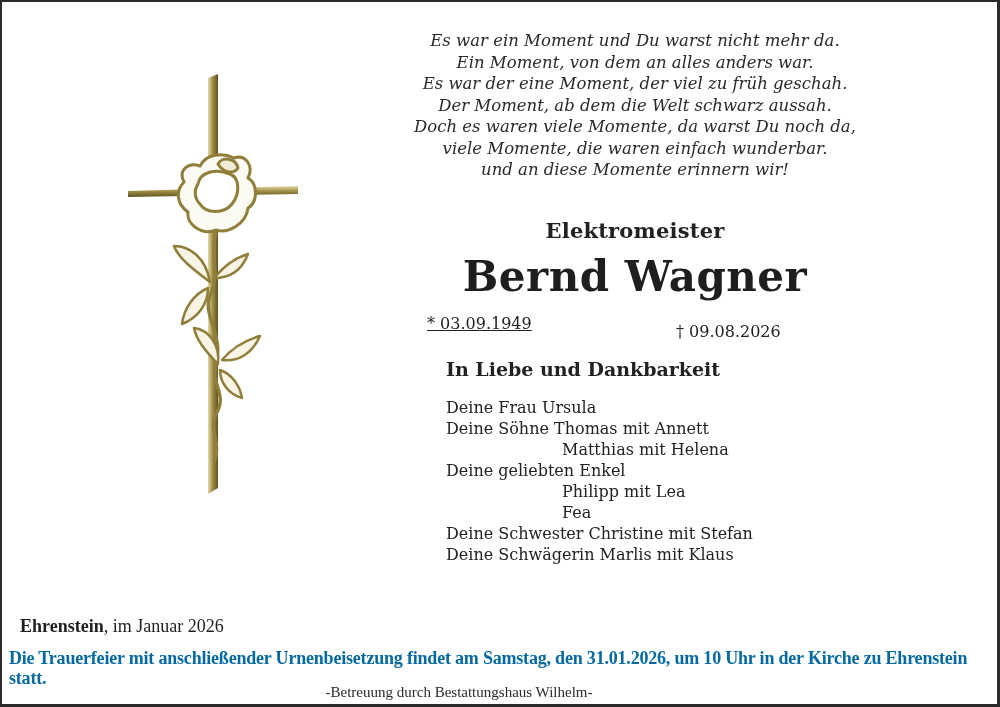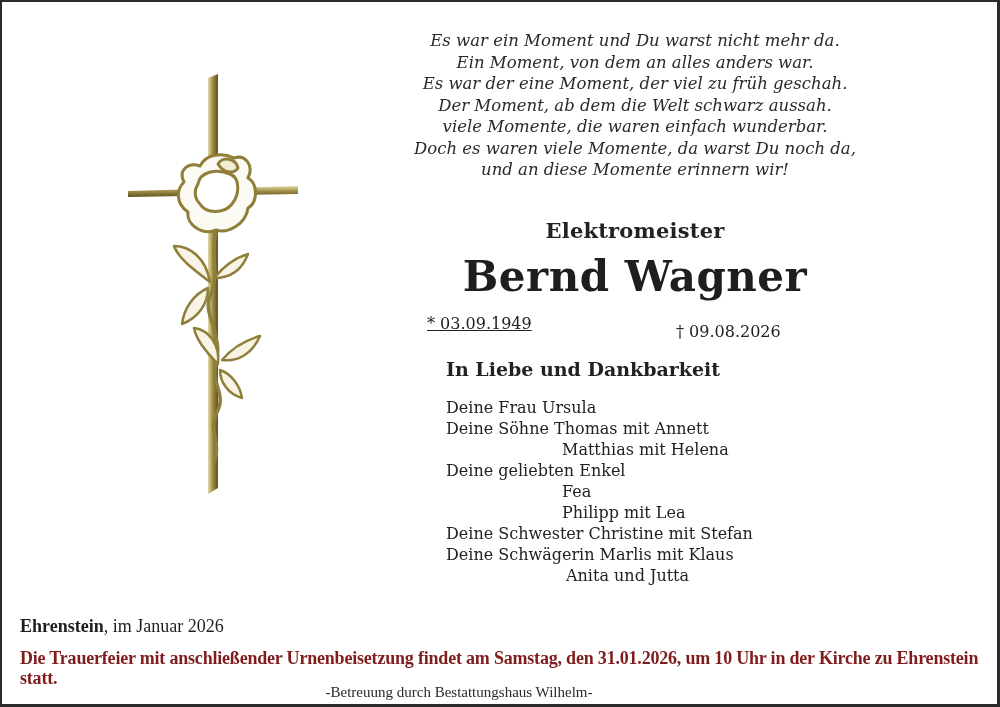--- a/index.html
+++ b/index.html
@@ -11,21 +11,21 @@
   .name { position:absolute; left:380px; width:510px; text-align:center; top:252px; font-family:"DejaVu Serif", serif; font-size:42px; font-weight:bold; color:#1e1e1e; letter-spacing:0.5px; }
   .birth { position:absolute; left:427px; top:314px; font-family:"DejaVu Serif", serif; font-size:16px; color:#222;text-decoration:underline; }
   .death { position:absolute; left:676px; top:322px; font-family:"DejaVu Serif", serif; font-size:16px; color:#222; }
   .dank { position:absolute; left:446px; top:358px; font-family:"DejaVu Serif", serif; font-size:19px; font-weight:bold; color:#222; }
   .family { position:absolute; left:446px; top:397px; font-family:"DejaVu Serif", serif; font-size:16px; line-height:21px; color:#222; }
   .family div { white-space:nowrap; height:21px; }
   .family .ind { padding-left:116px; }
   .family .ind2 { padding-left:120px; }
   .place { position:absolute; left:20px; top:616px; font-family:"Liberation Serif", serif; font-size:18px; color:#1e1e1e; }
   .place b { font-weight:bold; }
-  .notice { position:absolute; left:20px; top:648px; width:970px; font-family:"Liberation Serif", serif; font-size:18px; font-weight:bold; line-height:20px; color:#7f1d1d; letter-spacing:-0.2px; }
+  .notice { position:absolute; left:9px; top:648px; width:970px; font-family:"Liberation Serif", serif; font-size:18px; font-weight:bold; line-height:20px; color:#0369a1; letter-spacing:-0.2px; }
   .undertaker { position:absolute; left:12px; width:894px; text-align:center; top:684px; font-family:"Liberation Serif", serif; font-size:15px; color:#2a2a2a; }
   .cross { position:absolute; left:124px; top:74px; width:180px; height:424px; }
 </style>
 </head>
 <body>
 
 <div class="frame"></div>
 
 <svg class="cross" viewBox="0 0 180 424" xmlns="http://www.w3.org/2000/svg">
   <defs>
@@ -61,41 +61,40 @@
     <path d="M98,286 C108,274 122,266 136,262 C128,280 114,288 98,286 Z"></path>
     <path d="M96,296 C108,300 116,312 118,324 C104,320 96,308 96,296 Z"></path>
   </g>
 </svg>
 
 <div class="poem">
   <div>Es war ein Moment und Du warst nicht mehr da.</div>
   <div>Ein Moment, von dem an alles anders war.</div>
   <div>Es war der eine Moment, der viel zu früh geschah.</div>
   <div>Der Moment, ab dem die Welt schwarz aussah.</div>
+  <div>Doch es waren viele Momente, da warst Du noch da,</div>
   <div>viele Momente, die waren einfach wunderbar.</div>
-  <div>Doch es waren viele Momente, da warst Du noch da,</div>
   <div>und an diese Momente erinnern wir!</div>
 </div>
 
 <div class="title">Elektromeister</div>
 <div class="name">Bernd Wagner</div>
 <div class="birth">* 03.09.1949</div>
 <div class="death">† 09.08.2026</div>
 
 <div class="dank">In Liebe und Dankbarkeit</div>
 
 <div class="family">
   <div>Deine Frau Ursula</div>
   <div>Deine Söhne Thomas mit Annett</div>
   <div class="ind">Matthias mit Helena</div>
   <div>Deine geliebten Enkel</div>
+  <div class="ind">Philipp mit Lea</div>
   <div class="ind">Fea</div>
-  <div class="ind">Philipp mit Lea</div>
   <div>Deine Schwester Christine mit Stefan</div>
   <div>Deine Schwägerin Marlis mit Klaus</div>
-  <div class="ind2">Anita und Jutta</div>
 </div>
 
 <div class="place"><b>Ehrenstein</b><span>, im Januar 2026</span></div>
 
 <div class="notice">Die Trauerfeier mit anschließender Urnenbeisetzung findet am Samstag, den 31.01.2026, um 10 Uhr in der Kirche zu Ehrenstein statt.</div>
 
 <div class="undertaker">-Betreuung durch Bestattungshaus Wilhelm-</div>
 
 </body></html>

